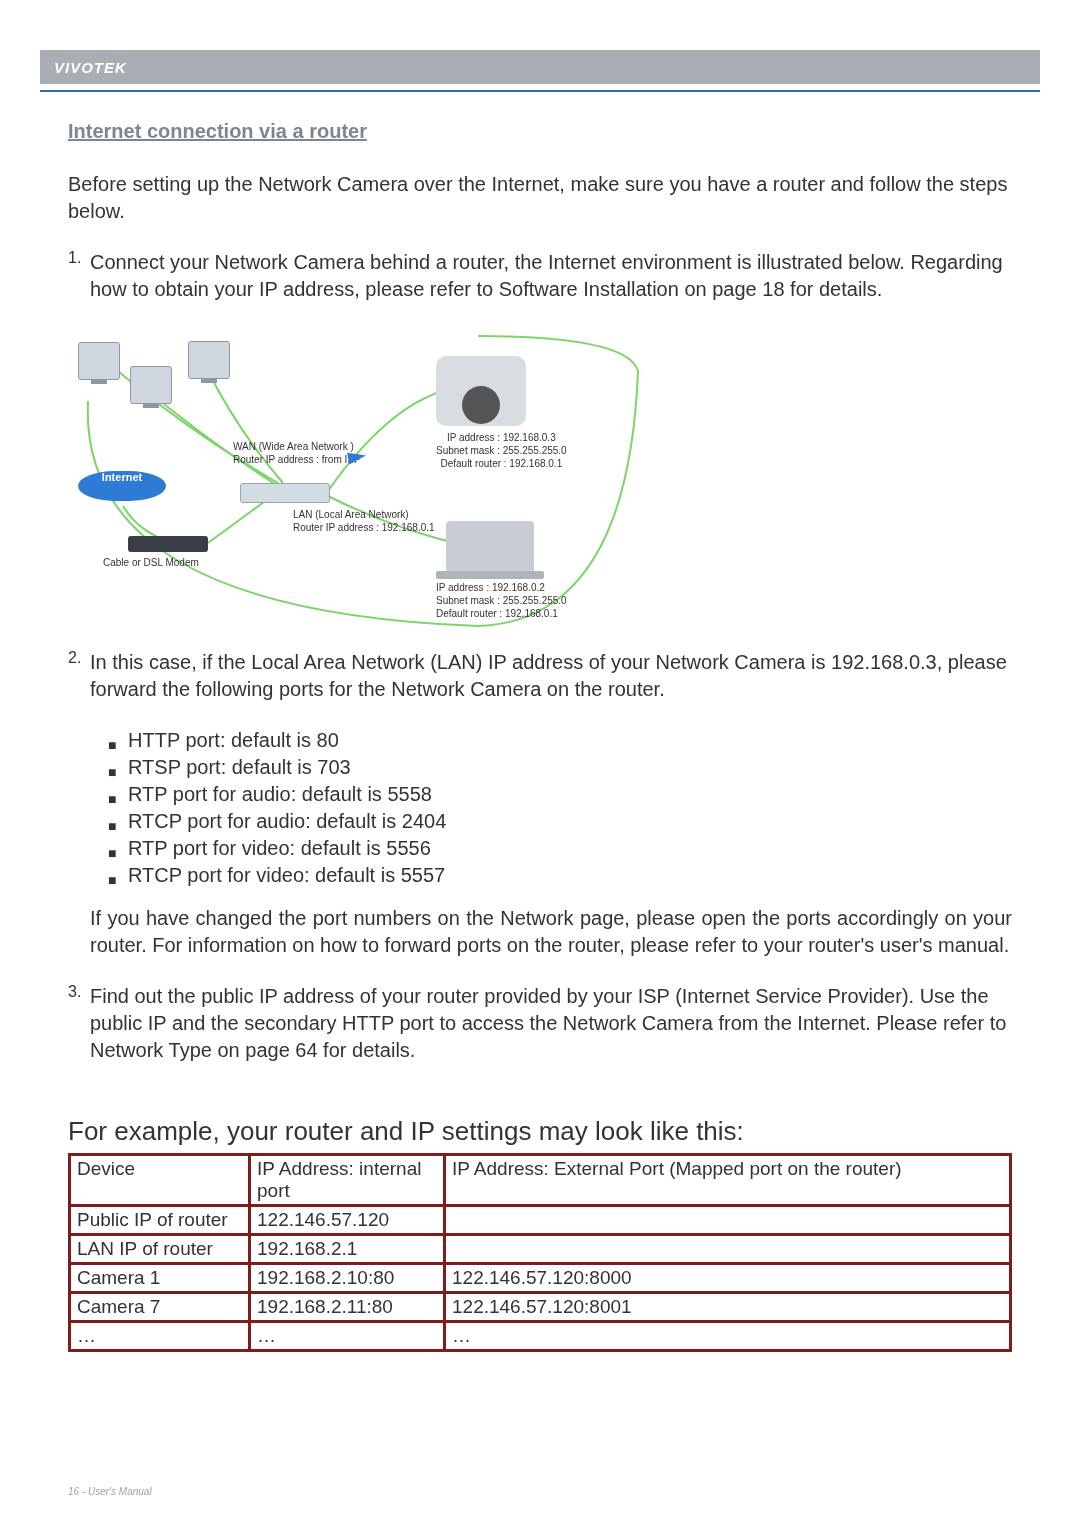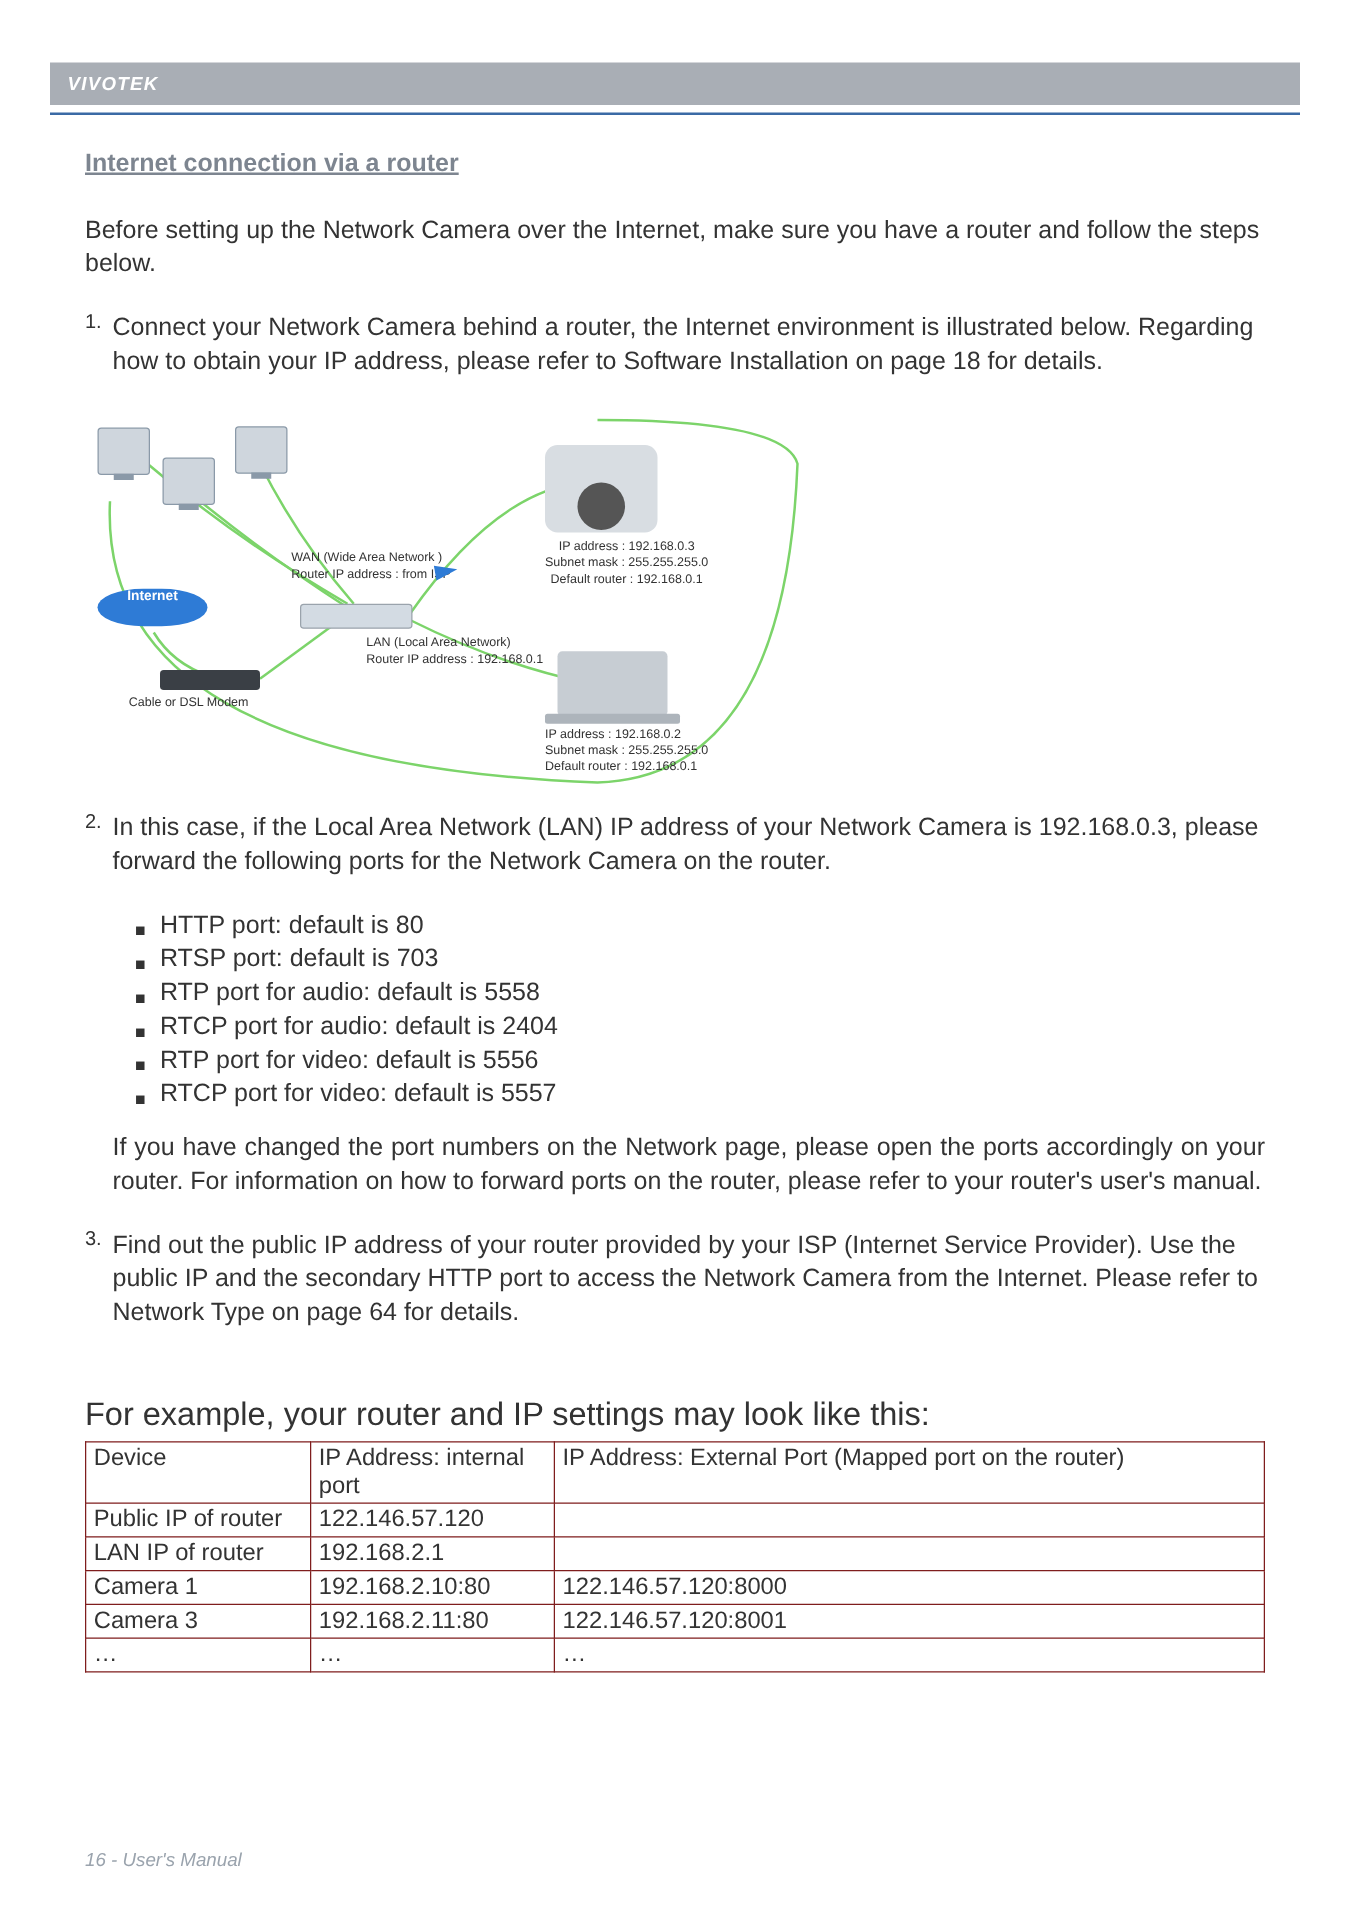--- a/index.html
+++ b/index.html
@@ -32,23 +32,23 @@
   .cam{left:368px;top:25px;width:90px;height:70px;background:#d8dde2;border-radius:10px;}
   .cam::after{content:"";position:absolute;left:26px;top:30px;width:38px;height:38px;background:#555;border-radius:50%;}
   .cam-lbl{left:368px;top:100px;font-size:10px;color:#333;position:absolute;line-height:1.3;text-align:center;}
   .laptop{left:378px;top:190px;width:88px;height:52px;background:#c7cdd3;border-radius:4px;}
   .laptop::after{content:"";position:absolute;left:-10px;bottom:-6px;width:108px;height:8px;background:#adb4bb;border-radius:2px;}
   .lap-lbl{left:368px;top:250px;font-size:10px;color:#333;position:absolute;line-height:1.3;}
   .arrow{position:absolute;width:0;height:0;border-top:6px solid transparent;border-bottom:6px solid transparent;border-left:18px solid #2e7bd6;}
   .arrow1{left:280px;top:120px;transform:rotate(-10deg);}
   svg.lines{position:absolute;left:0;top:0;width:620px;height:300px;}
   table.ip{border-collapse:collapse;width:100%;font-size:19px;color:#333;}
-  table.ip td,table.ip th{border:1px solid #7f1d1d;padding:2px 6px;text-align:left;font-weight:normal;vertical-align:top;}
+  table.ip td,table.ip th{border:3px solid #7f1d1d;padding:2px 6px;text-align:left;font-weight:normal;vertical-align:top;}
   .for-ex{font-size:26px;margin:26px 0 4px 0;}
-  .footer{position:absolute;left:68px;bottom:30px;color:#9aa3ad;font-style:italic;font-size:15px;margin-top:37px;}
+  .footer{position:absolute;left:68px;bottom:30px;color:#9aa3ad;font-style:italic;font-size:10px;margin-top:37px;}
 </style>
 </head>
 <body>
 
 <div class="topbar">
   <span>VIVOTEK</span>
 </div>
 <div class="hr"></div>
 
 <div class="content">
@@ -165,21 +165,21 @@
       <td>LAN IP of router</td>
       <td>192.168.2.1</td>
       <td></td>
     </tr>
     <tr>
       <td>Camera 1</td>
       <td>192.168.2.10:80</td>
       <td>122.146.57.120:8000</td>
     </tr>
     <tr>
-      <td>Camera 3</td>
+      <td>Camera 7</td>
       <td>192.168.2.11:80</td>
       <td>122.146.57.120:8001</td>
     </tr>
     <tr>
       <td>…</td>
       <td>…</td>
       <td>…</td>
     </tr>
   </tbody>
     </table>

